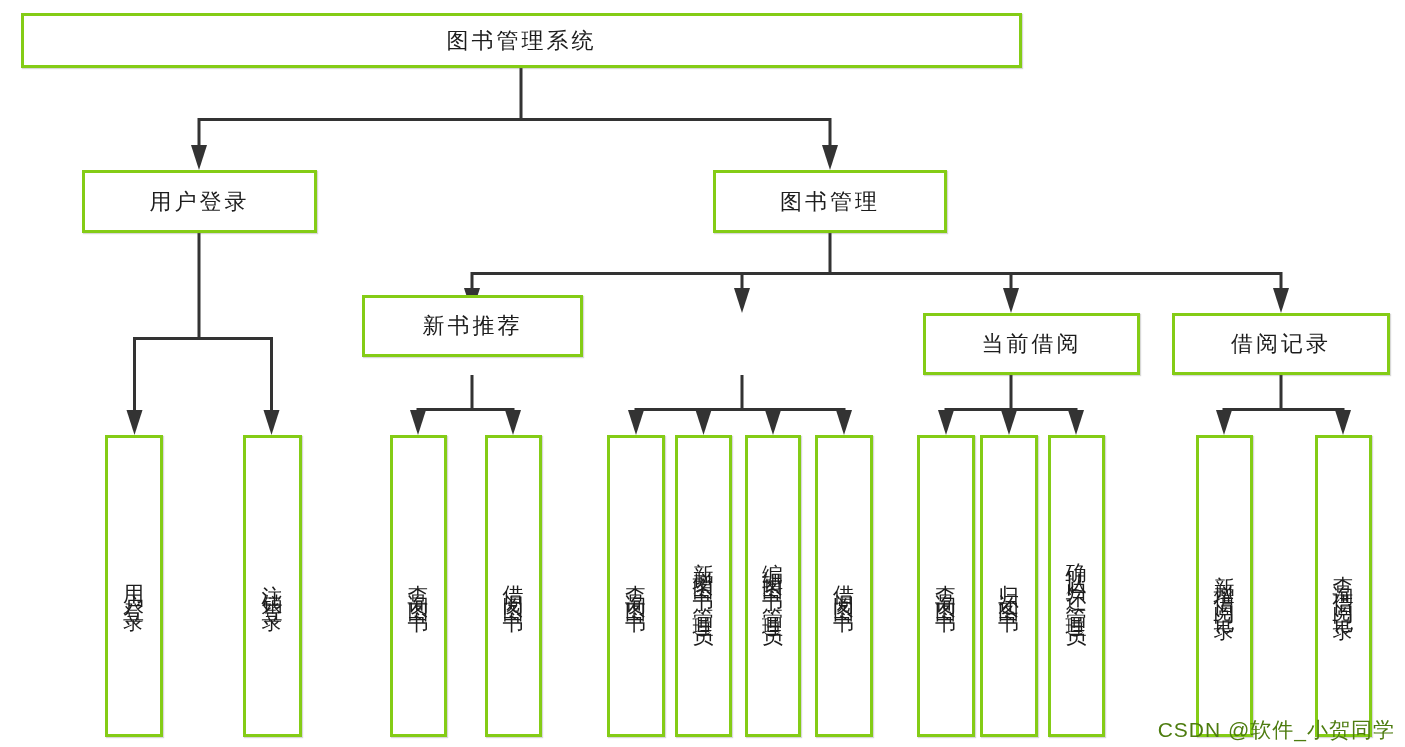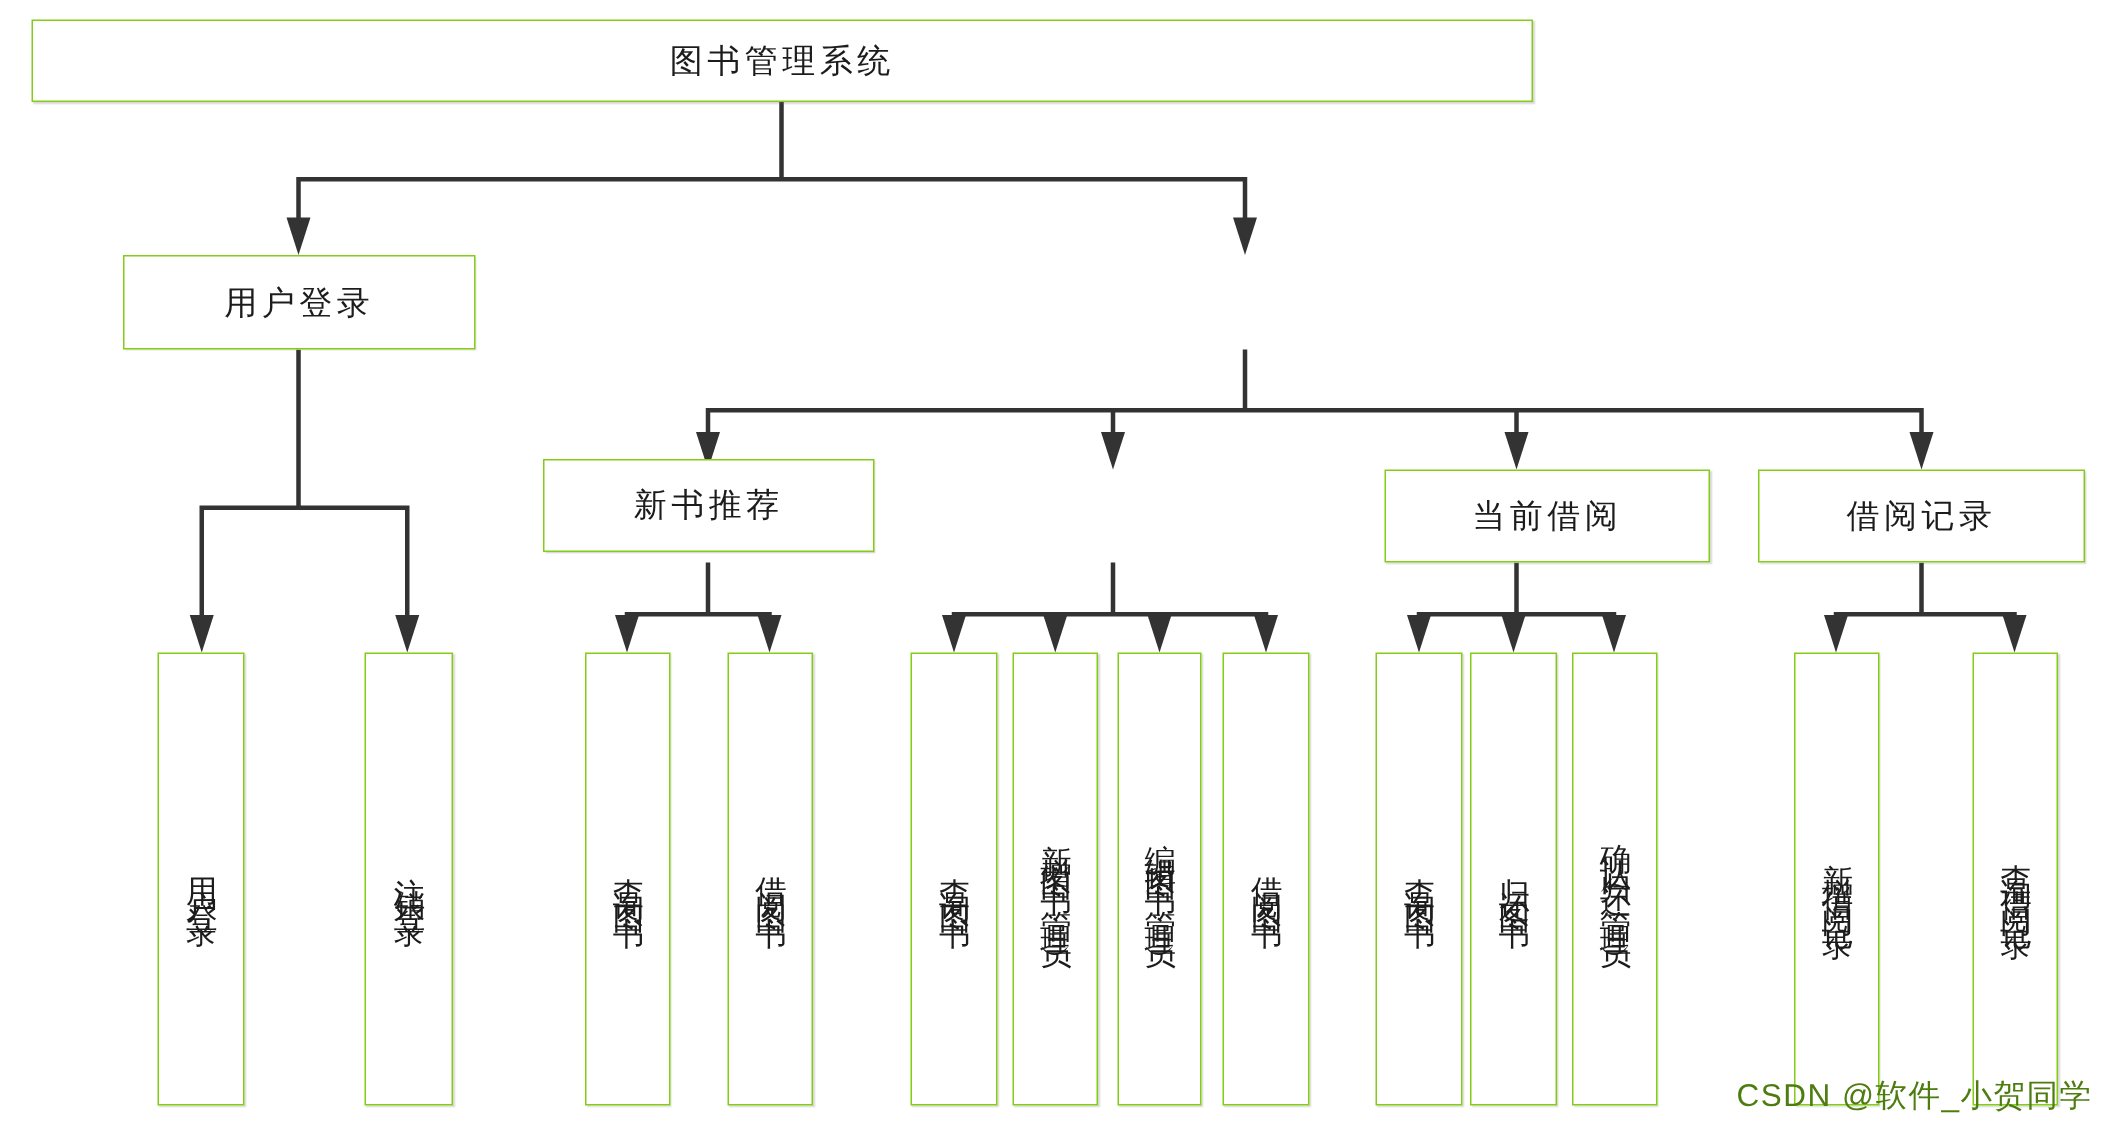--- a/index.html
+++ b/index.html
@@ -28,21 +28,21 @@
     stroke: #333333;
     stroke-width: 3;
   }
   .arrowhead {
     fill: #333333;
     stroke: none;
   }
   .box {
     position: absolute;
     box-sizing: border-box;
-    border: 1px solid #84cc16;
+    border: 3px solid #84cc16;
     background: #ffffff;
     display: flex;
     align-items: center;
     justify-content: center;
     box-shadow: 1px 1px 1px rgba(100,100,100,0.25);
   }
   .hbox {
     font-size: 22px;
     letter-spacing: 3px;
     white-space: nowrap;
@@ -65,21 +65,21 @@
     font-size: 21px;
     letter-spacing: 1px;
     color: #4d7c0f;
     z-index: 10;
     white-space: nowrap;
   }
   
   #b-root   { left: 21px;   top: 13px;  width: 1001px; height: 55px; }
   #b-login  { left: 82px;   top: 170px; width: 235px;  height: 63px; }
   #b-mgmt   { left: 713px;  top: 170px; width: 234px;  height: 63px; }
-  #b-l3-0   { left: 362px;  top: 306px; width: 221px;  height: 62px; }
+  #b-l3-0   { left: 362px;  top: 295px; width: 221px;  height: 62px; }
   #b-l3-1   { left: 633px;  top: 313px; width: 218px;  height: 62px; }
   #b-l3-2   { left: 923px;  top: 313px; width: 217px;  height: 62px; }
   #b-l3-3   { left: 1172px; top: 313px; width: 218px;  height: 62px; align-items: center; }
   #lf-0  { left: 105px;  width: 58px; }
   #lf-1  { left: 243px;  width: 59px; }
   #lf-2  { left: 390px;  width: 57px; }
   #lf-3  { left: 485px;  width: 57px; }
   #lf-4  { left: 607px;  width: 58px; }
   #lf-5  { left: 675px;  width: 57px; }
   #lf-6  { left: 745px;  width: 56px; }
@@ -128,20 +128,23 @@
     </g>
   </svg>
 
   <div class="box hbox" id="b-root">
     <span>图书管理系统</span>
   </div>
 
   <div class="box hbox" id="b-login">
     <span>用户登录</span>
   </div>
+  <div class="box hbox" id="b-mgmt">
+    <span>图书管理</span>
+  </div>
 
   <div class="box hbox" id="b-l3-0">
     <span>新书推荐</span>
   </div>
   <div class="box hbox" id="b-l3-2">
     <span>当前借阅</span>
   </div>
   <div class="box hbox" id="b-l3-3">
     <span>借阅记录</span>
   </div>

